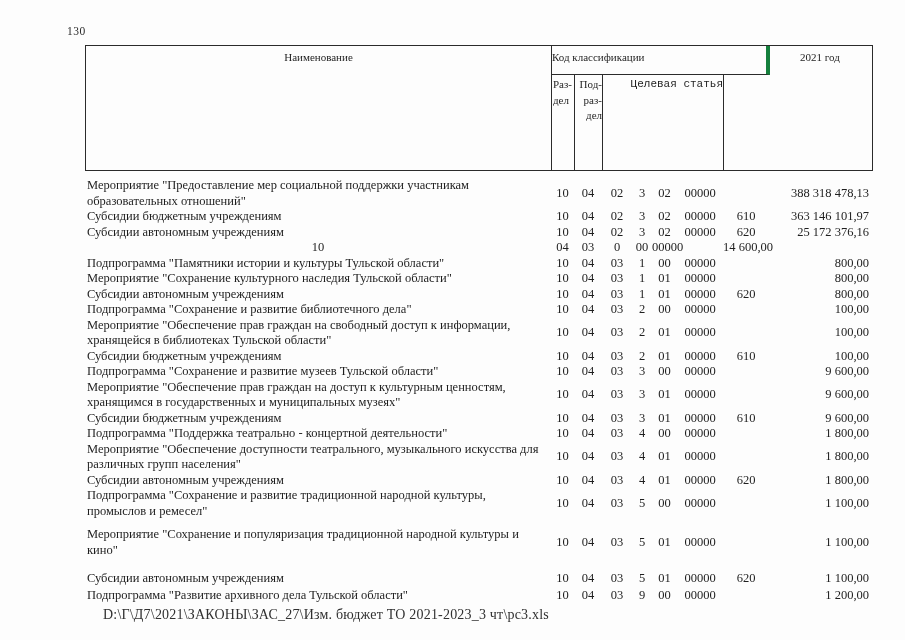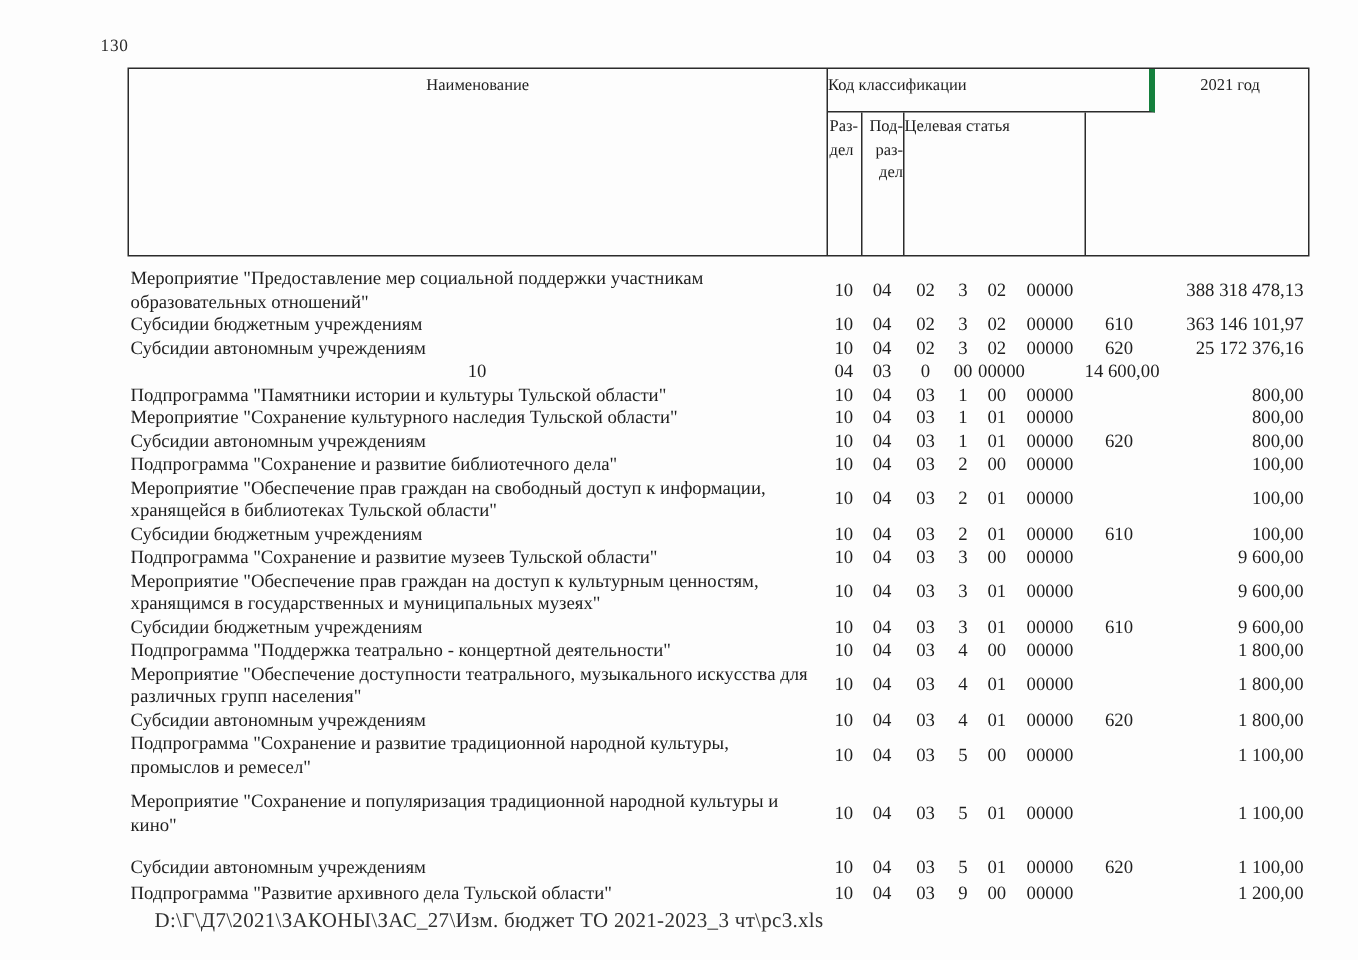--- a/index.html
+++ b/index.html
@@ -33,21 +33,21 @@
     box-sizing: border-box;
     font-size: 11px;
     line-height: 15.5px;
   }
   .hc { box-sizing: border-box; overflow: hidden; }
   .h-name   { grid-column: 1; grid-row: 1 / 3; border-right: 1px solid #2b2b2b; text-align: center; padding-top: 4px; }
   .h-code   { grid-column: 2 / 9; grid-row: 1; border-bottom: 1px solid #2b2b2b; border-right: 4px solid #15803d; padding-top: 4px; }
   .h-year   { grid-column: 9; grid-row: 1 / 3; text-align: center; padding-top: 4px; }
   .h-rz     { grid-column: 2; grid-row: 2; border-right: 1px solid #2b2b2b; text-align: left; padding: 2px 0 0 1px; white-space: pre-line; }
   .h-pz     { grid-column: 3; grid-row: 2; border-right: 1px solid #2b2b2b; text-align: right; padding: 2px 0 0 2px; white-space: pre-line; }
-  .h-ts     { grid-column: 4 / 8; grid-row: 2; border-right: 1px solid #2b2b2b; text-align: left; padding-top: 2px; }
+  .h-ts     { grid-column: 4 / 8; grid-row: 2; border-right: 1px solid #2b2b2b; text-align: right; padding-top: 2px; font-family: Liberation Mono, monospace; }
   .h-vr     { grid-column: 8; grid-row: 2; border-right: 1px solid #2b2b2b; text-align: center; padding-top: 2px; white-space: pre-line; }
   .tbody {
     margin-top: 7px;
     font-size: 12.5px;
     line-height: 15.5px;
   }
   .trow {
     display: grid;
     grid-template-columns: 466px 23px 28px 30px 20px 25px 46px 46px 102px;
     align-items: center;

